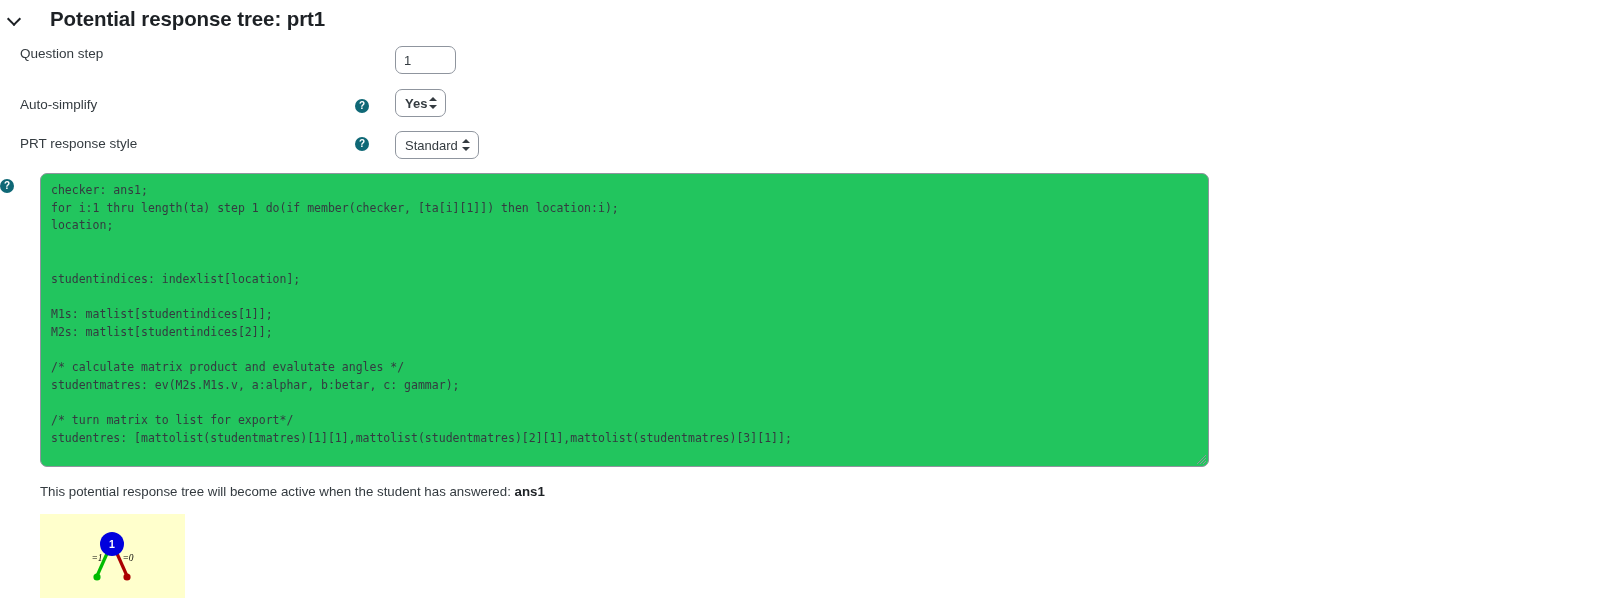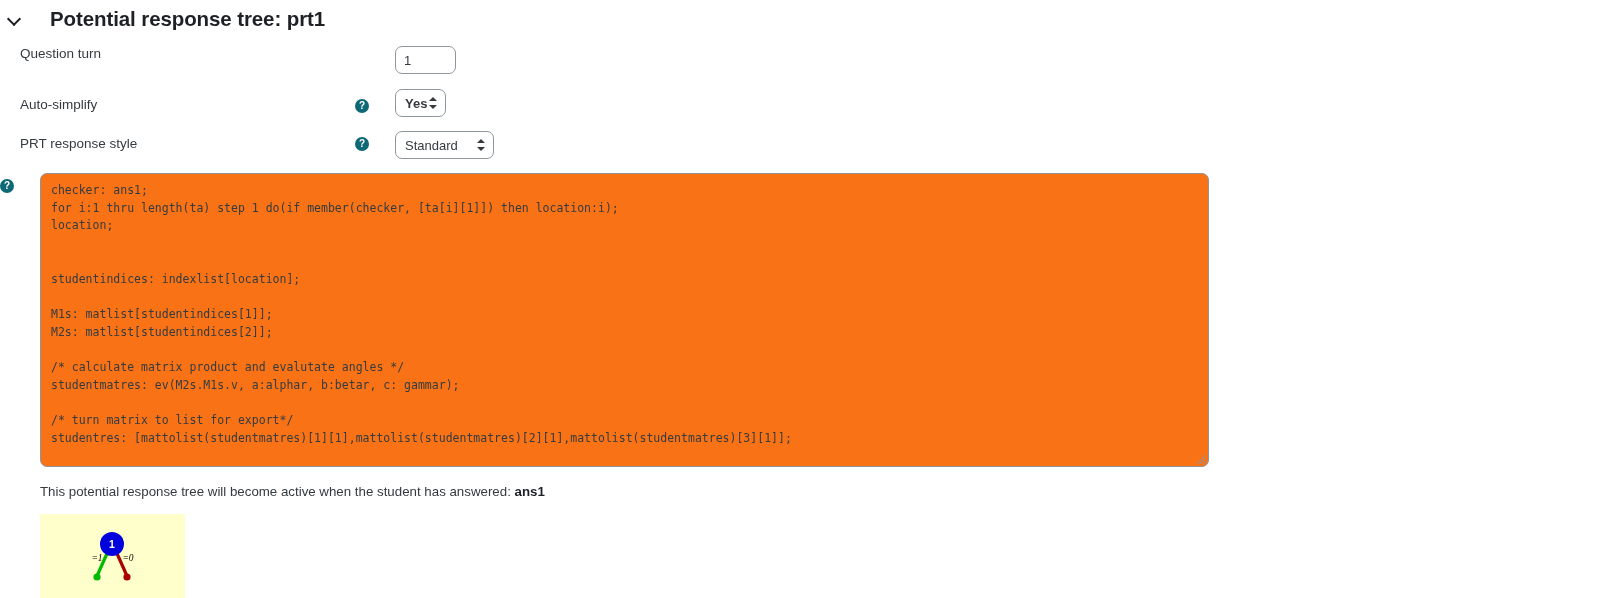--- a/index.html
+++ b/index.html
@@ -126,21 +126,21 @@
     background: #ffffff;
     font-size: 13px;
     color: #343b40;
     display: flex;
     align-items: center;
     padding: 0 7px 0 9px;
     cursor: pointer;
     white-space: nowrap;
   }
   .select-box.auto-simplify { width: 51px; font-weight: bold; }
-  .select-box.prt-style    { width: 99px; justify-content: flex-end; }
+  .select-box.prt-style    { width: 84px; justify-content: flex-end; }
   .select-arrows {
     margin-left: auto;
     width: 9px;
     height: 14px;
     position: relative;
     flex: 0 0 auto;
   }
   .select-arrows::before,
   .select-arrows::after {
     content: "";
@@ -161,21 +161,21 @@
   }
 
   
   .textarea-box {
     position: relative;
     box-sizing: border-box;
     width: 1169px;
     height: 294px;
     border: 1px solid #8f959e;
     border-radius: 7px;
-    background: #f97316;
+    background: #22c55e;
     overflow: hidden;
   }
   .code-area {
     box-sizing: border-box;
     width: 100%;
     height: 100%;
     border: 0;
     outline: none;
     resize: none;
     background: transparent;
@@ -219,21 +219,21 @@
 <body>
 
 <div class="section-header">
   <span class="chevron"></span>
   <span class="section-title">Potential response tree: prt1</span>
 </div>
 
 <div class="form">
 
   <div class="row" style="margin-top:6px;">
-    <div class="label-col">Question turn</div>
+    <div class="label-col">Question step</div>
     <div class="help-col"></div>
     <div class="field-col">
       <input class="text-input" type="text" value="1" style="">
     </div>
   </div>
 
   <div class="row" style="margin-top:15px;align-items:center;">
     <div class="label-col" style="padding-top:5px;">Auto-simplify</div>
     <div class="help-col" style="padding-top:6px;">
       <span class="help-icon">?</span>

